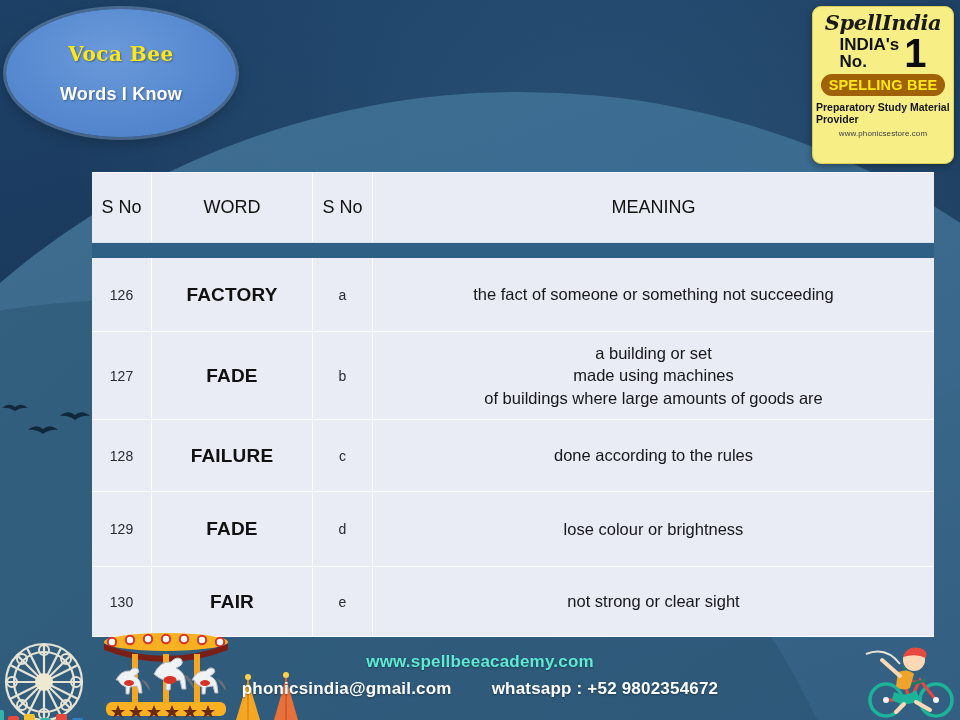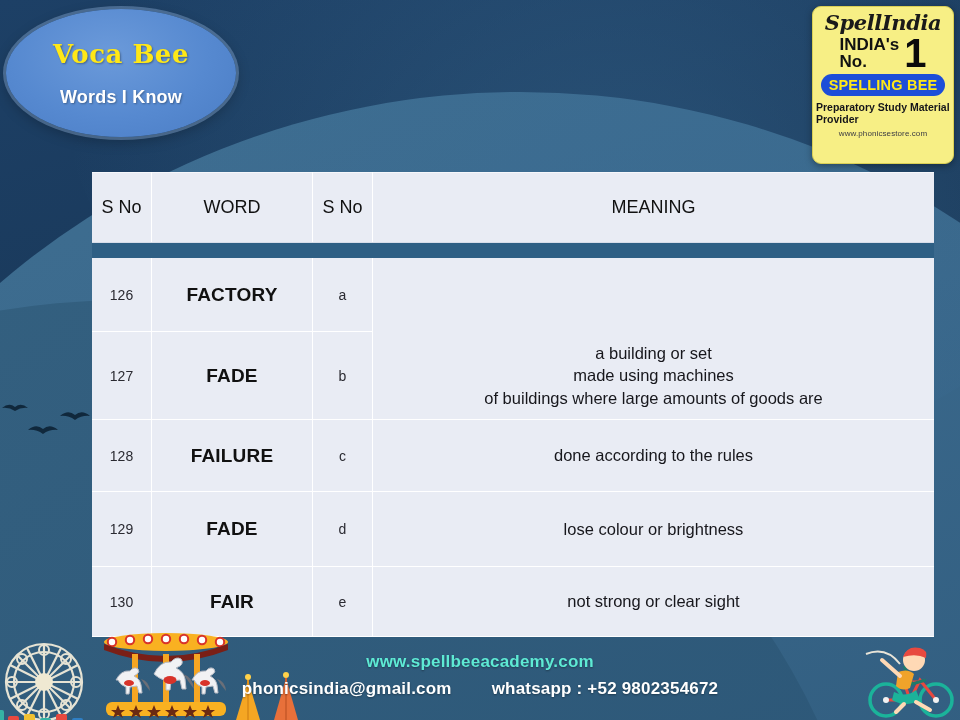--- a/index.html
+++ b/index.html
@@ -41,21 +41,21 @@
   
   .logo{
     position:absolute;left:6px;top:9px;width:230px;height:128px;
     border-radius:50%;
     background:radial-gradient(ellipse at 45% 35%, #6b9ada 0%, #5689d0 55%, #4a7cc4 100%);
     box-shadow:0 0 0 3px rgba(150,185,225,.38), 0 4px 14px rgba(0,0,0,.28);
     display:flex;flex-direction:column;align-items:center;justify-content:center;
   }
   .logo-title{
     font-family:"DejaVu Serif", serif;
-    font-weight:bold;font-size:26px;color:#ffe817;
+    font-weight:bold;font-size:20px;color:#ffe817;
     letter-spacing:.5px;line-height:1;
     text-shadow:1px 1px 2px rgba(0,0,0,.35);
     margin-bottom:21px;
   }
   .logo-sub{
     font-family:"Liberation Sans", sans-serif;
     font-weight:bold;font-size:18px;color:#ffffff;letter-spacing:.2px;line-height:1;
     text-shadow:1px 1px 2px rgba(0,0,0,.3);
   }
 
@@ -81,21 +81,21 @@
   .badge-indias{
     font-family:"Liberation Sans", sans-serif;
     font-weight:bold;font-size:17px;color:#111;line-height:1.02;text-align:left;
   }
   .badge-one{
     font-family:"Liberation Sans", sans-serif;
     font-weight:bold;font-size:40px;color:#0b0b0b;line-height:.86;
   }
   .badge-band{
     margin-top:3px;width:124px;height:22px;border-radius:11px;
-    background:#1d4ed8;
+    background:#a16207;
     display:flex;align-items:center;justify-content:center;
   }
   .badge-band span{
     font-family:"Liberation Sans", sans-serif;
     font-weight:bold;font-size:14.5px;color:#ffe817;letter-spacing:.2px;
   }
   .badge-prep{
     margin-top:5px;width:134px;text-align:left;
     font-family:"Liberation Sans", sans-serif;
     font-weight:bold;font-size:10.5px;color:#15151a;line-height:1.2;
@@ -215,20 +215,25 @@
       <div class="cell c-mean">MEANING</div>
     </div>
 
     <div class="sep-band2"></div>
     <div class="sep-band"></div>
 
     <div class="row r1">
       <div class="cell c-sno1">126</div>
       <div class="cell c-word">FACTORY</div>
       <div class="cell c-sno2">a</div>
+      <div class="cell c-mean">
+        <div class="mean-lines">
+            <div>the fact of someone or something not succeeding</div>
+          </div>
+      </div>
     </div>
 
     <div class="row r2">
       <div class="cell c-sno1">127</div>
       <div class="cell c-word">FADE</div>
       <div class="cell c-sno2">b</div>
       <div class="cell c-mean">
         <div class="mean-lines">
             <div>a building or set</div>
             <div>made using machines</div>

